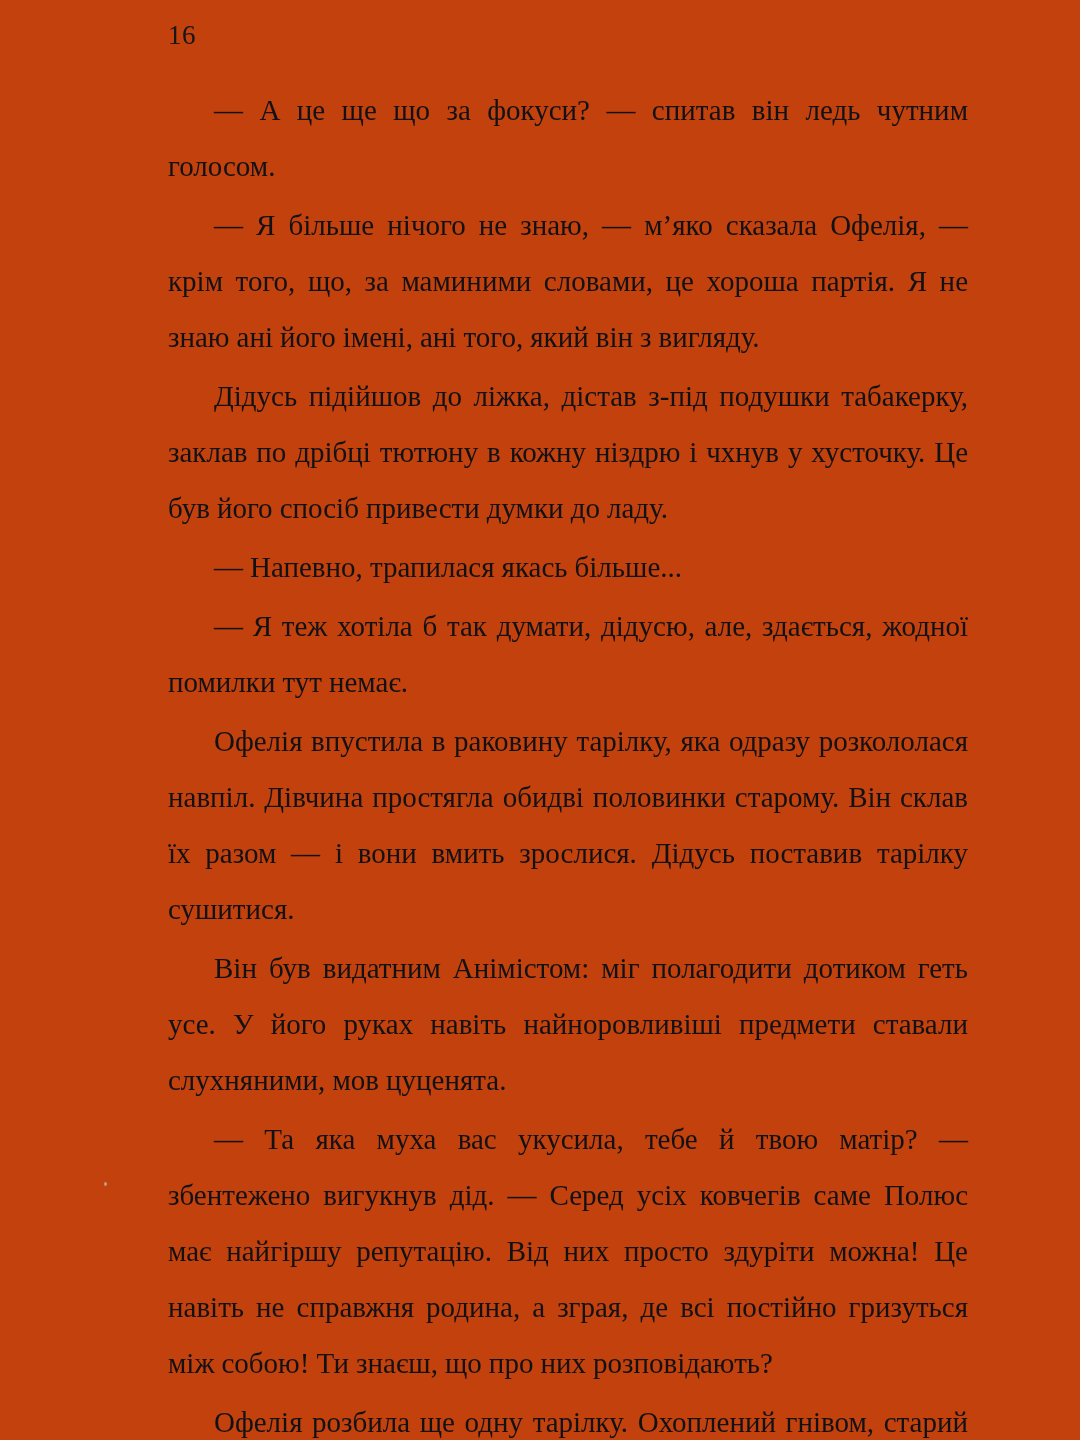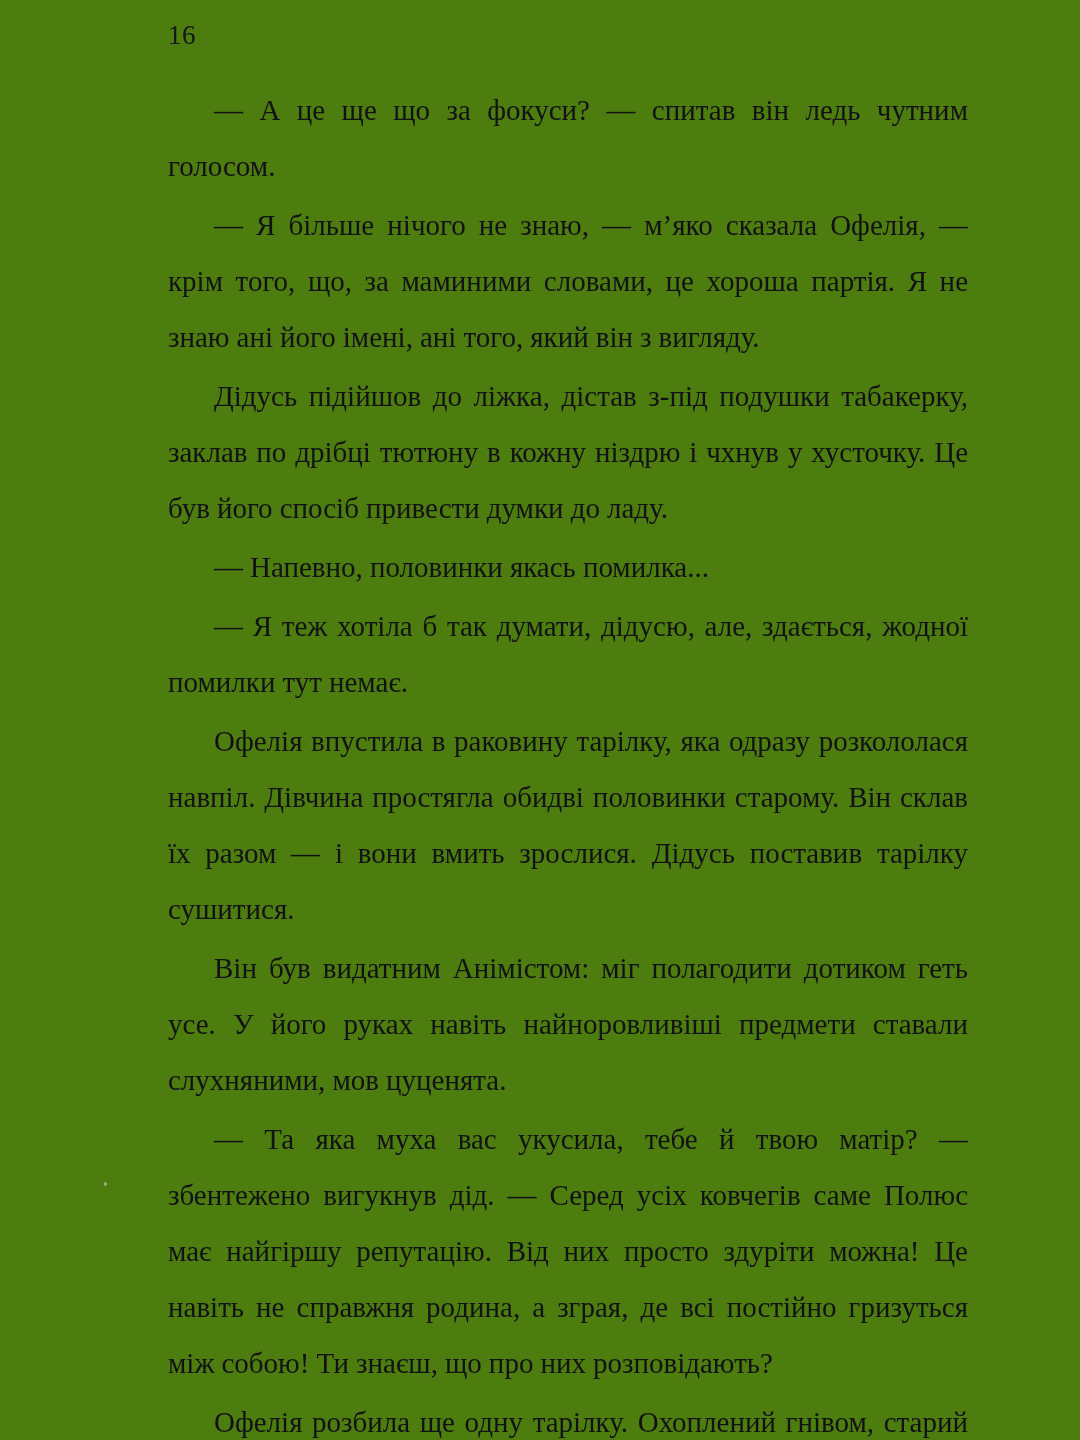--- a/index.html
+++ b/index.html
@@ -15,21 +15,21 @@
     overflow: hidden;
     font-family: "Liberation Serif", "DejaVu Serif", serif;
     color: #0d0d0f;
     -webkit-font-smoothing: antialiased;
   }
 
   
   #page-sheet {
     position: absolute;
     inset: 0;
-    background: #4d7c0f;
+    background: #c2410c;
   }
 
   
   .scan-speck {
     position: absolute;
     width: 3px;
     height: 4px;
     border-radius: 50%;
     background: #b9b9bd;
     opacity: .75;
@@ -76,21 +76,21 @@
 <div id="page-sheet">
 
   <span class="scan-speck speck-a"></span>
 
   <div id="folio">16</div>
 
   <div id="text-block">
     <p class="para">— А це ще що за фокуси? — спитав він ледь чутним голосом.</p>
     <p class="para">— Я більше нічого не знаю, — м’яко сказала Офелія, — крім того, що, за маминими словами, це хороша партія. Я не знаю ані його імені, ані того, який він з вигляду.</p>
     <p class="para">Дідусь підійшов до ліжка, дістав з-під подушки табакерку, заклав по дрібці тютюну в кожну ніздрю і чхнув у хусточку. Це був його спосіб привести думки до ладу.</p>
-    <p class="para">— Напевно, половинки якась помилка...</p>
+    <p class="para">— Напевно, трапилася якась більше...</p>
     <p class="para">— Я теж хотіла б так думати, дідусю, але, здається, жодної помилки тут немає.</p>
     <p class="para">Офелія впустила в раковину тарілку, яка одразу розкололася навпіл. Дівчина простягла обидві половинки старому. Він склав їх разом — і вони вмить зрослися. Дідусь поставив тарілку сушитися.</p>
     <p class="para">Він був видатним Анімістом: міг полагодити дотиком геть усе. У його руках навіть найноровливіші предмети ставали слухняними, мов цуценята.</p>
     <p class="para">— Та яка муха вас укусила, тебе й твою матір? — збентежено вигукнув дід. — Серед усіх ковчегів саме Полюс має найгіршу репутацію. Від них просто здуріти можна! Це навіть не справжня родина, а зграя, де всі постійно гризуться між собою! Ти знаєш, що про них розповідають?</p>
     <p class="para">Офелія розбила ще одну тарілку. Охоплений гнівом, старий не помічав, як його слова впливають на хрещеницю. Та й щось розгледіти за її виразом було нелегко: її кругле мов місяць обличчя нечасто виказувало емоції...</p>
   </div>
 
 </div>
 
 </body></html>

